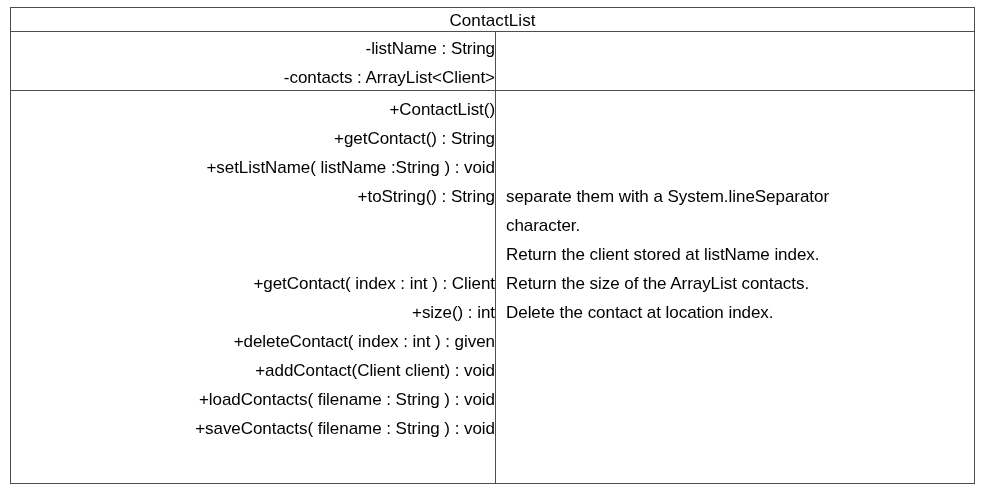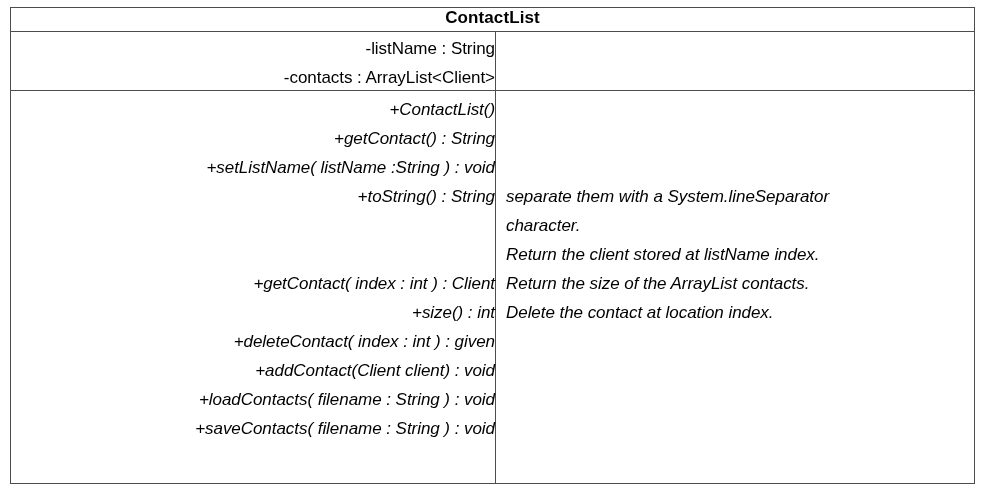--- a/index.html
+++ b/index.html
@@ -29,23 +29,22 @@
   .uml-row {
     position: relative;
     box-sizing: border-box;
     width: 100%;
   }
 
   .row-title {
     height: 24px;
     border-bottom: 1.6px solid #4d4d4d;
     display: flex;
-    align-items: flex-start;
+    align-items: flex-end;
     justify-content: center;
-    font-weight: bold;
   }
 
   .row-attrs {
     height: 59px;
     border-bottom: 1.6px solid #4d4d4d;
     display: flex;
   }
 
   .row-methods {
     height: 392px;
@@ -63,21 +62,20 @@
 
   .col-right {
     box-sizing: border-box;
     flex: 1 1 auto;
     padding: 2px 0 0 10px;
   }
 
   .row-methods .col-left,
   .row-methods .col-right {
     padding-top: 4px;
-    font-style: italic;
   }
 
   .class-name {
     font-size: 17px;
     line-height: 20px;
     letter-spacing: 0.1px;
     white-space: nowrap;
   }
 
   .line {

